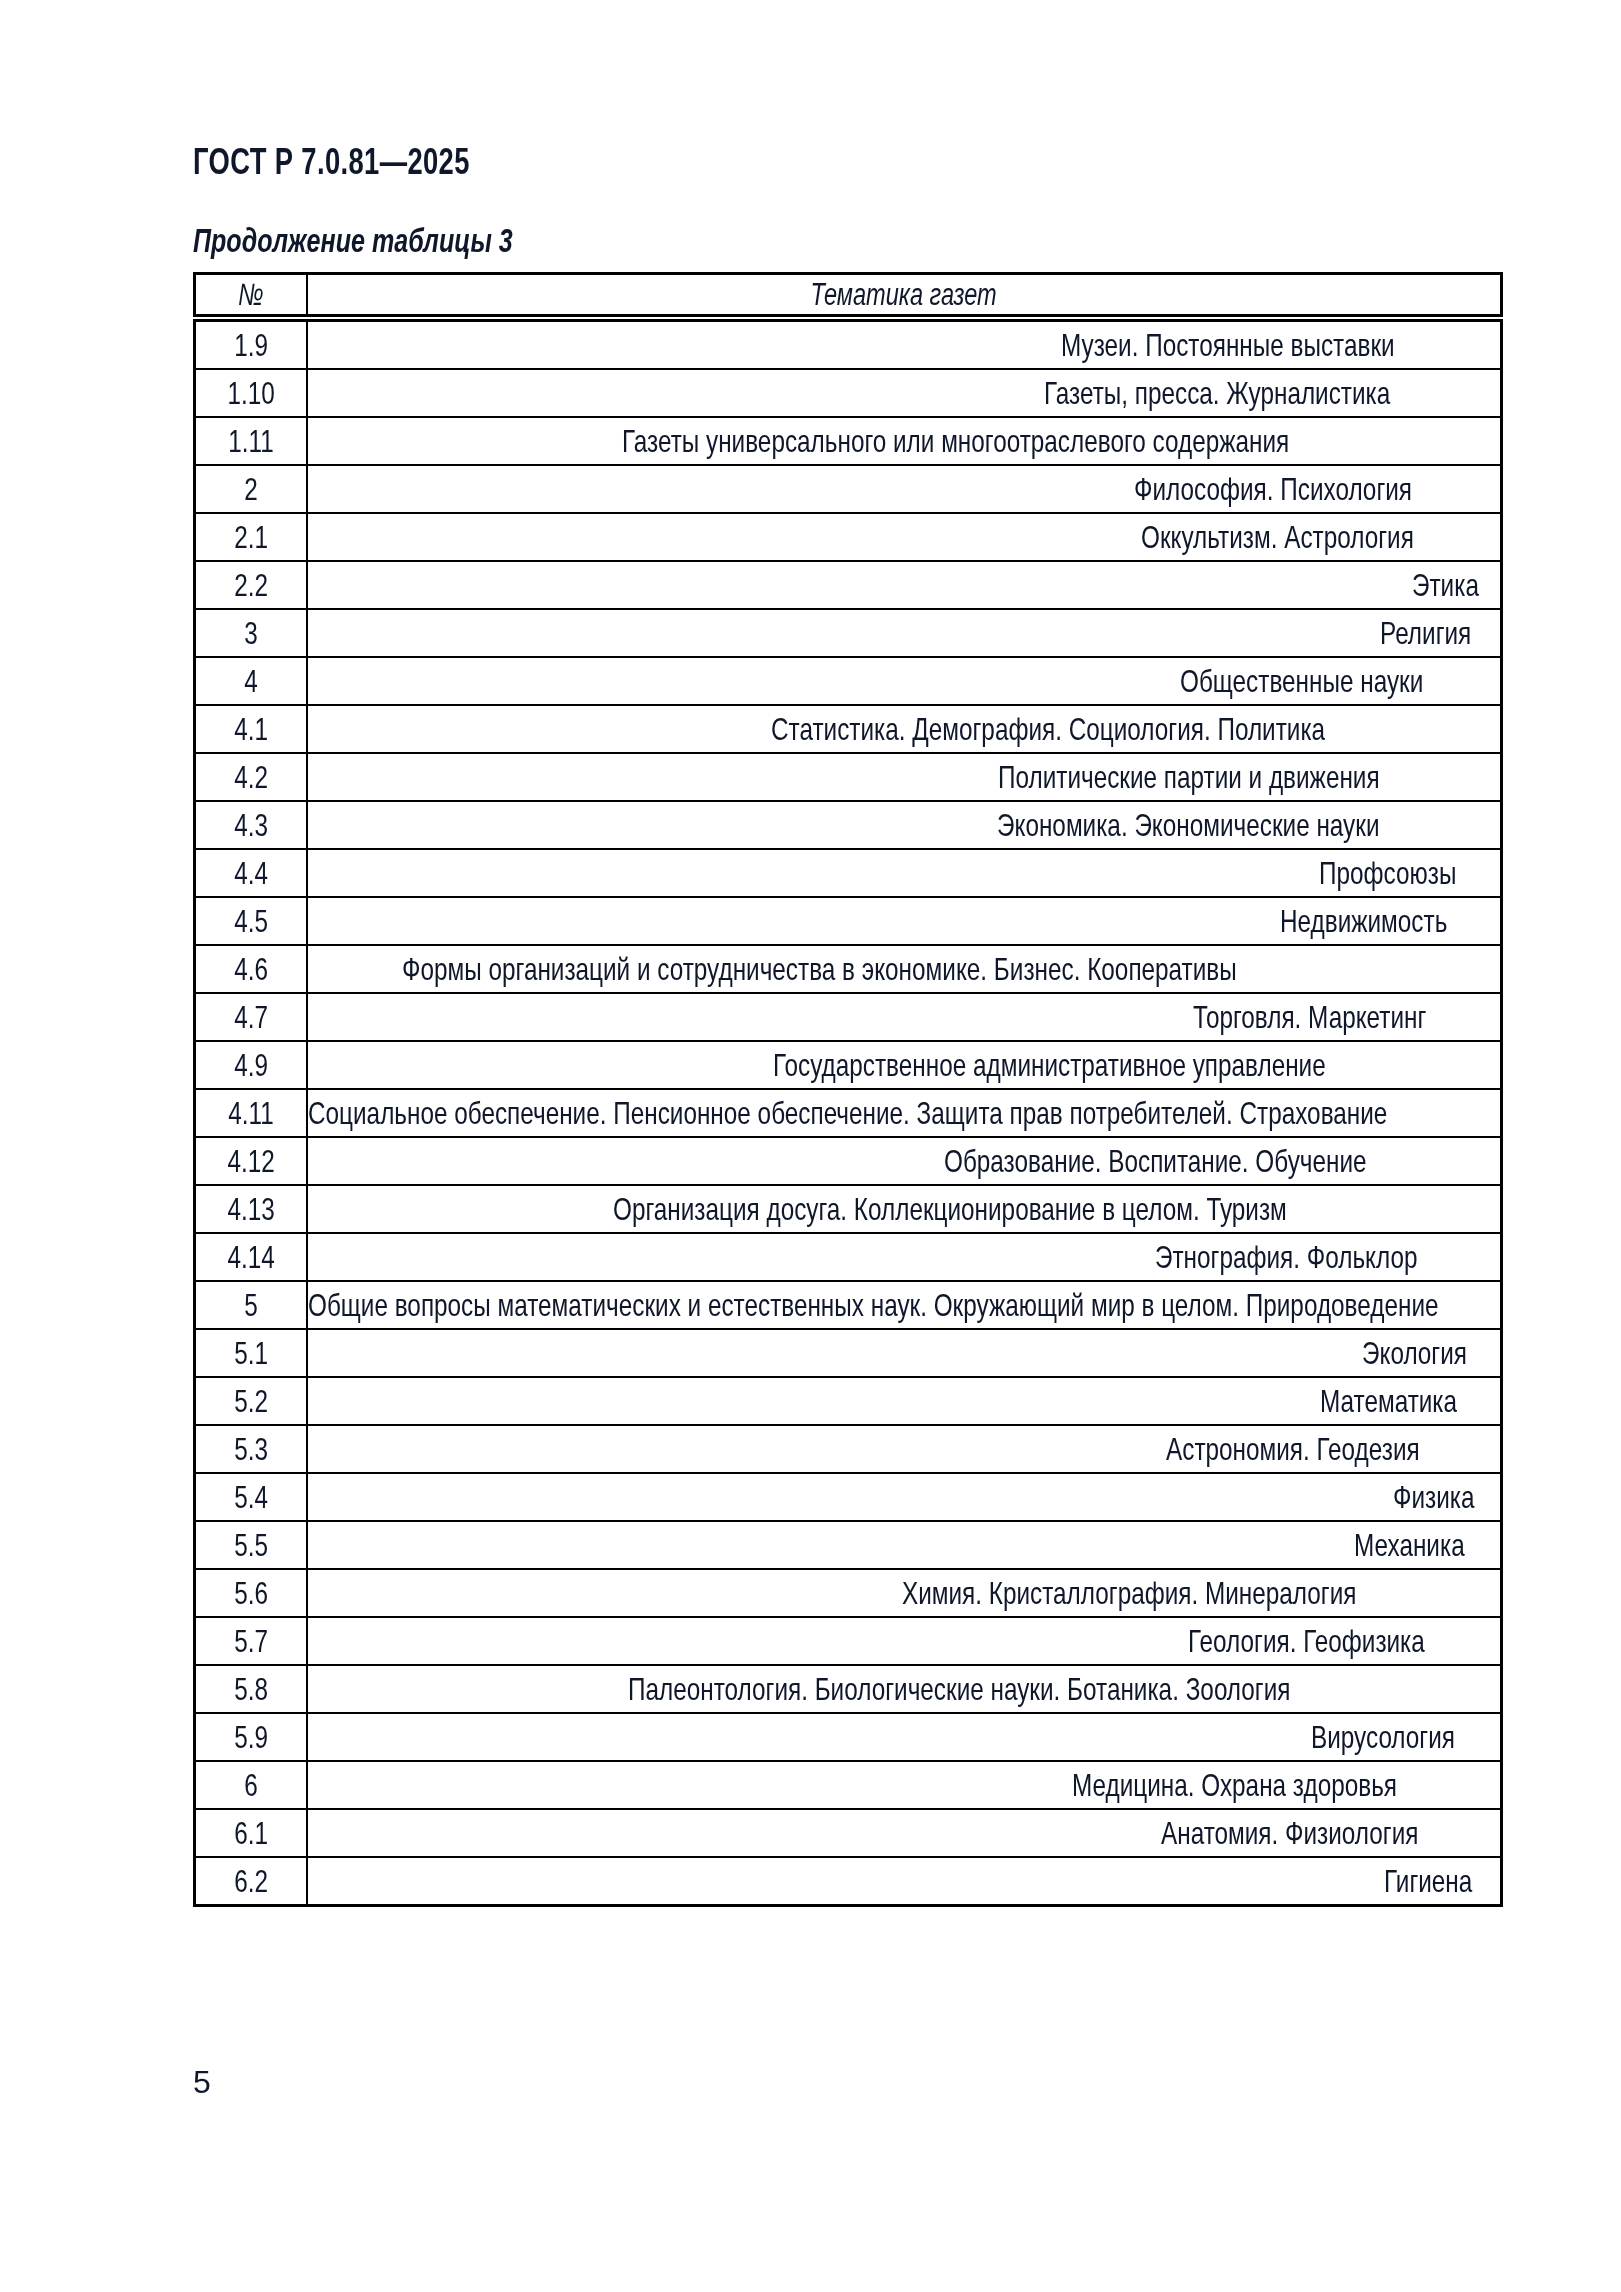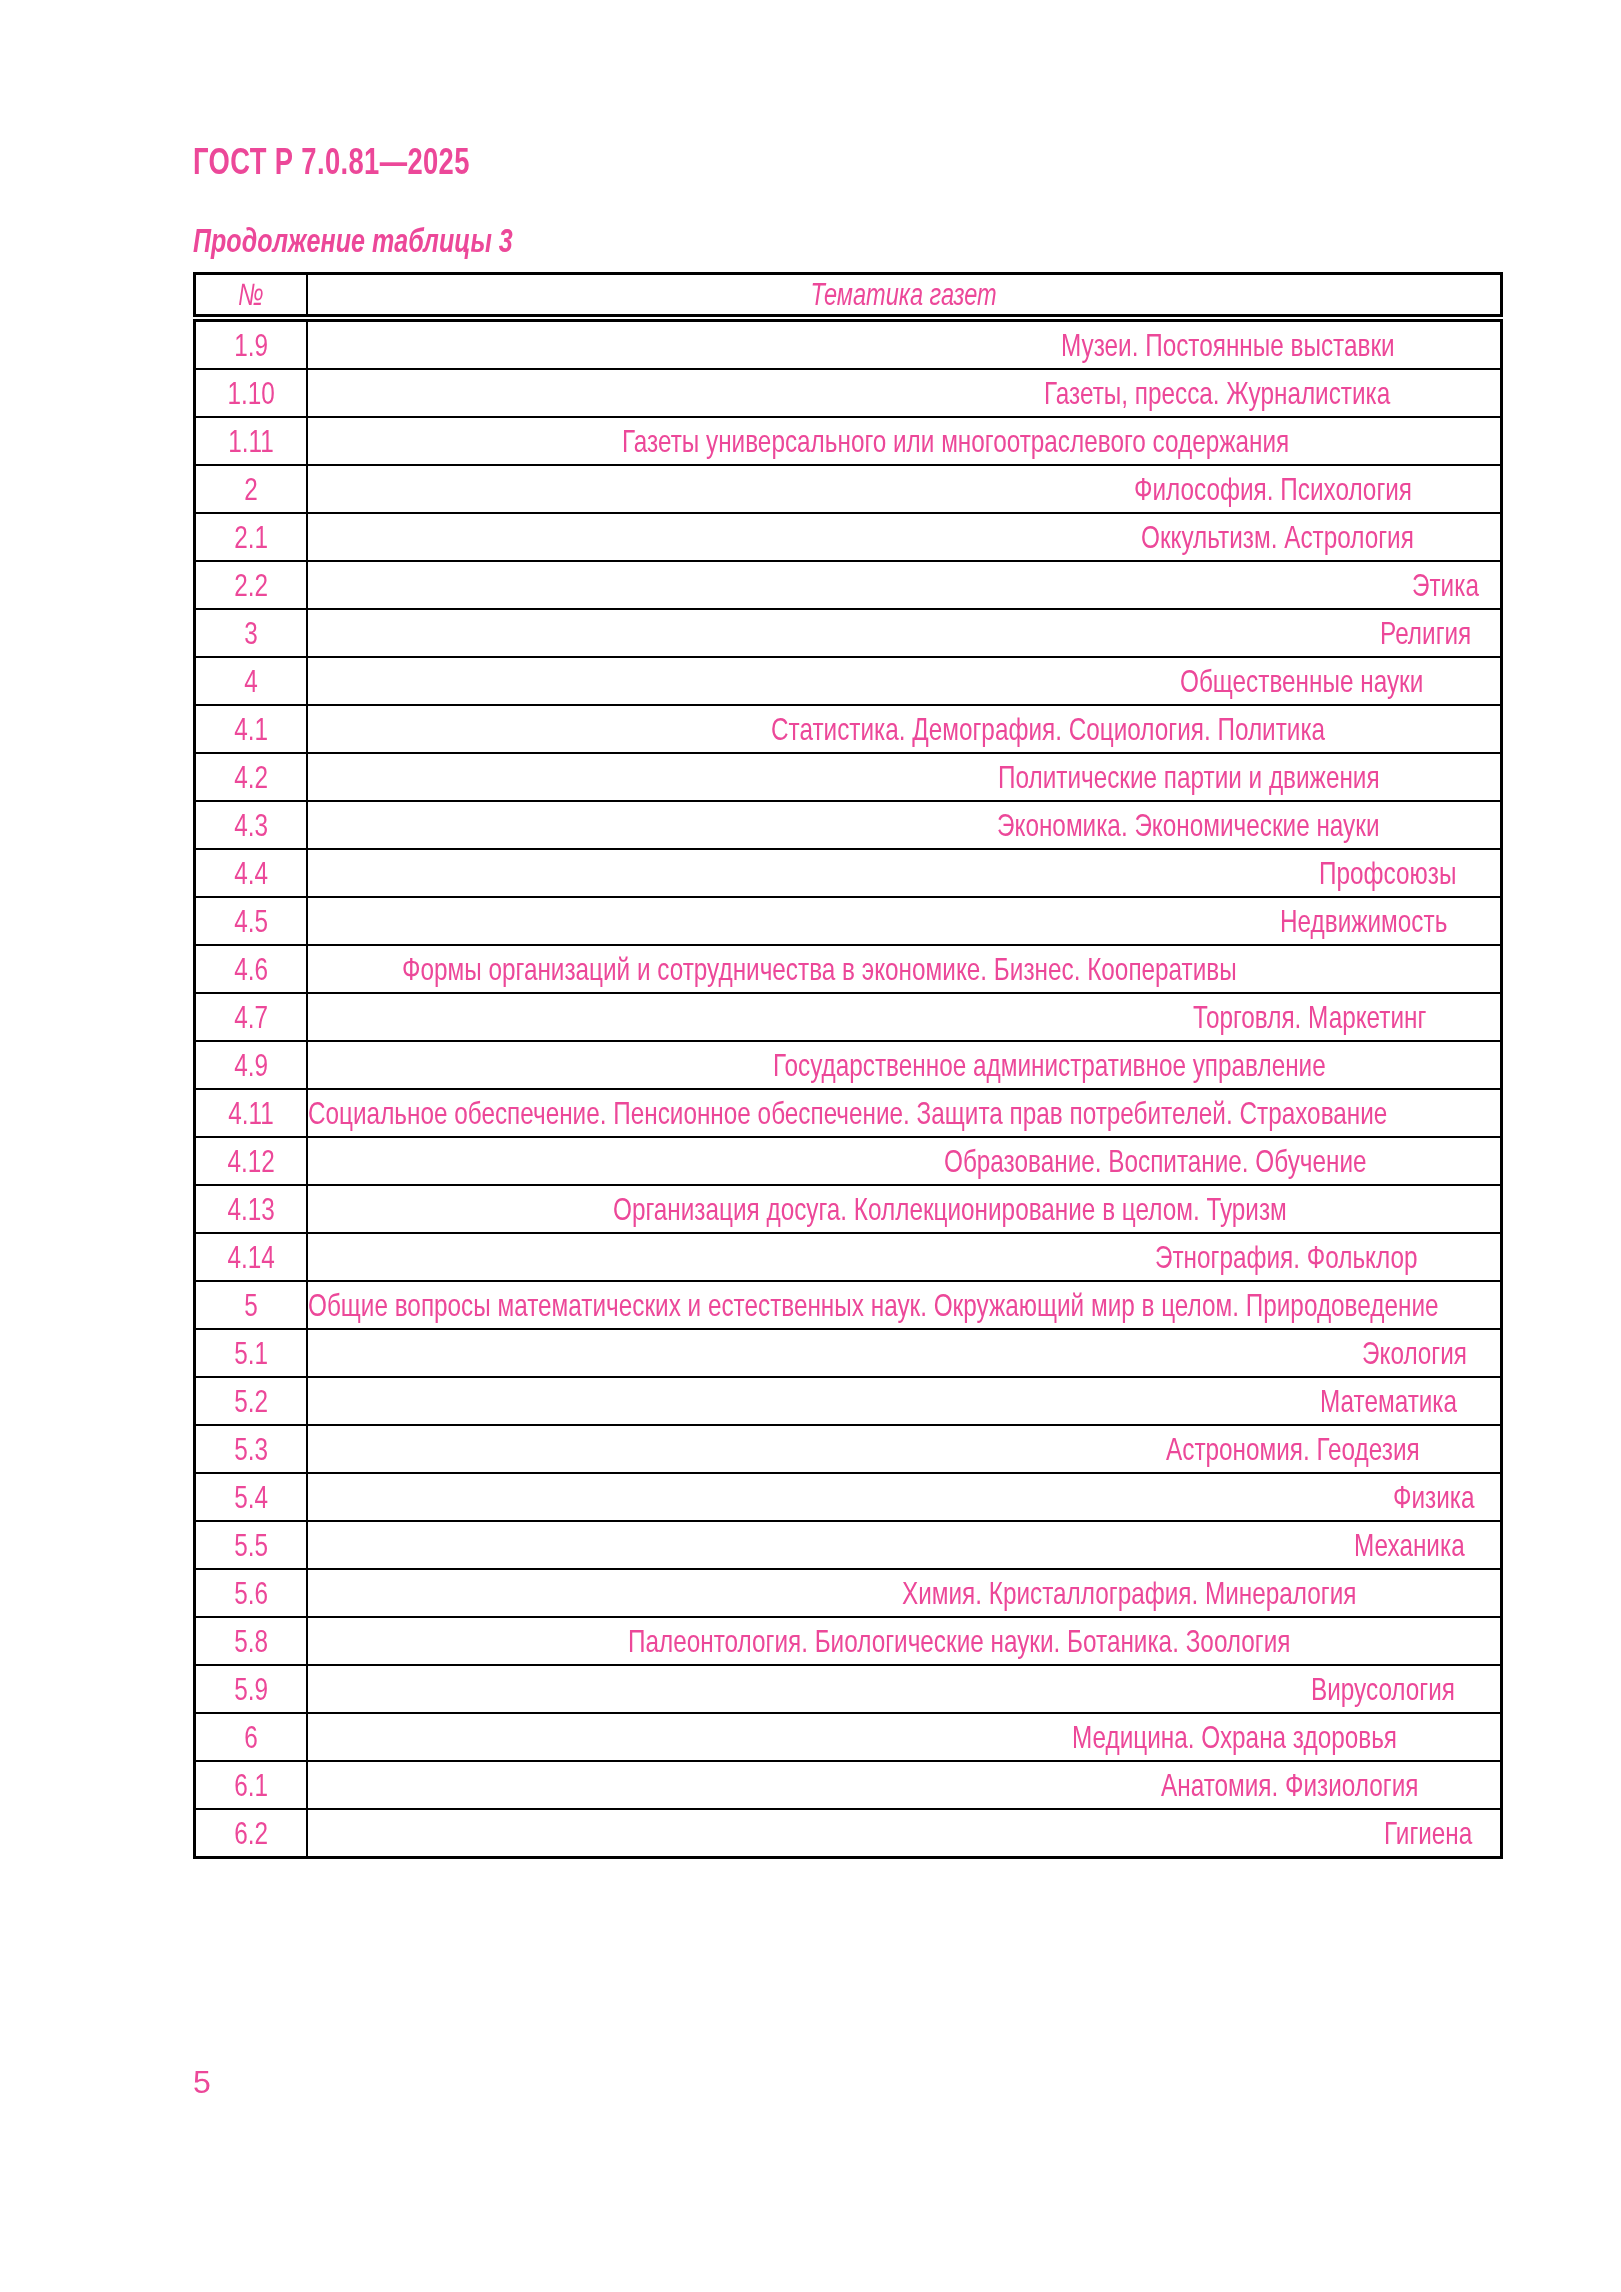--- a/index.html
+++ b/index.html
@@ -2,21 +2,21 @@
 <html lang="ru"><head>
 <meta charset="utf-8">
 <style>
   html, body { margin: 0; padding: 0; background: #ffffff; }
   .page {
     position: relative;
     width: 1621px;
     height: 2293px;
     background: #ffffff;
     font-family: "Liberation Sans", sans-serif;
-    color: #ec4899;
+    color: #0f172a;
     overflow: hidden;
   }
   
   .cond {
     display: inline-block;
     transform: scaleX(0.76);
     transform-origin: 0 50%;
     white-space: nowrap;
   }
   .cond.center { transform-origin: 50% 50%; }
@@ -319,20 +319,28 @@
         <tr>
     <td class="cell-no">
       <span class="cond center">5.6</span>
     </td>
     <td class="cell-topic">
       <span class="cond">Химия. Кристаллография. Минералогия</span>
     </td>
   </tr>
         <tr>
     <td class="cell-no">
+      <span class="cond center">5.7</span>
+    </td>
+    <td class="cell-topic">
+      <span class="cond">Геология. Геофизика</span>
+    </td>
+  </tr>
+        <tr>
+    <td class="cell-no">
       <span class="cond center">5.8</span>
     </td>
     <td class="cell-topic">
       <span class="cond">Палеонтология. Биологические науки. Ботаника. Зоология</span>
     </td>
   </tr>
         <tr>
     <td class="cell-no">
       <span class="cond center">5.9</span>
     </td>

